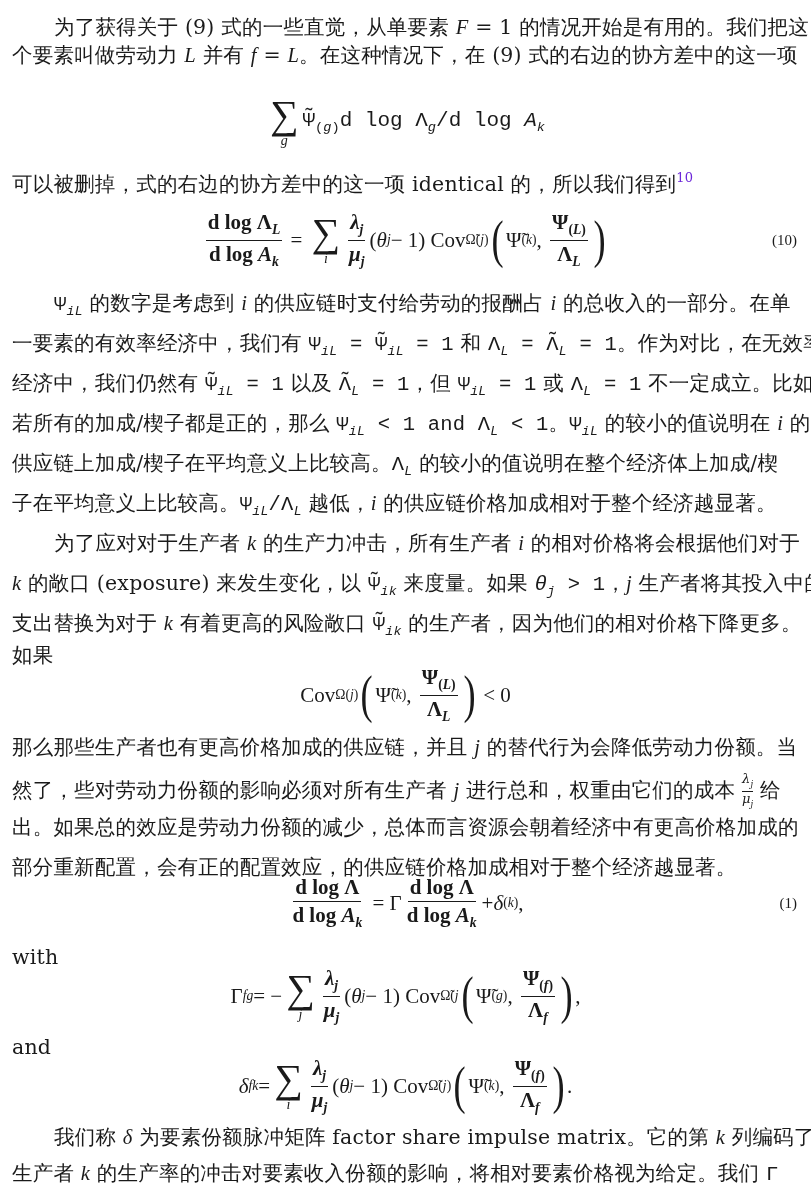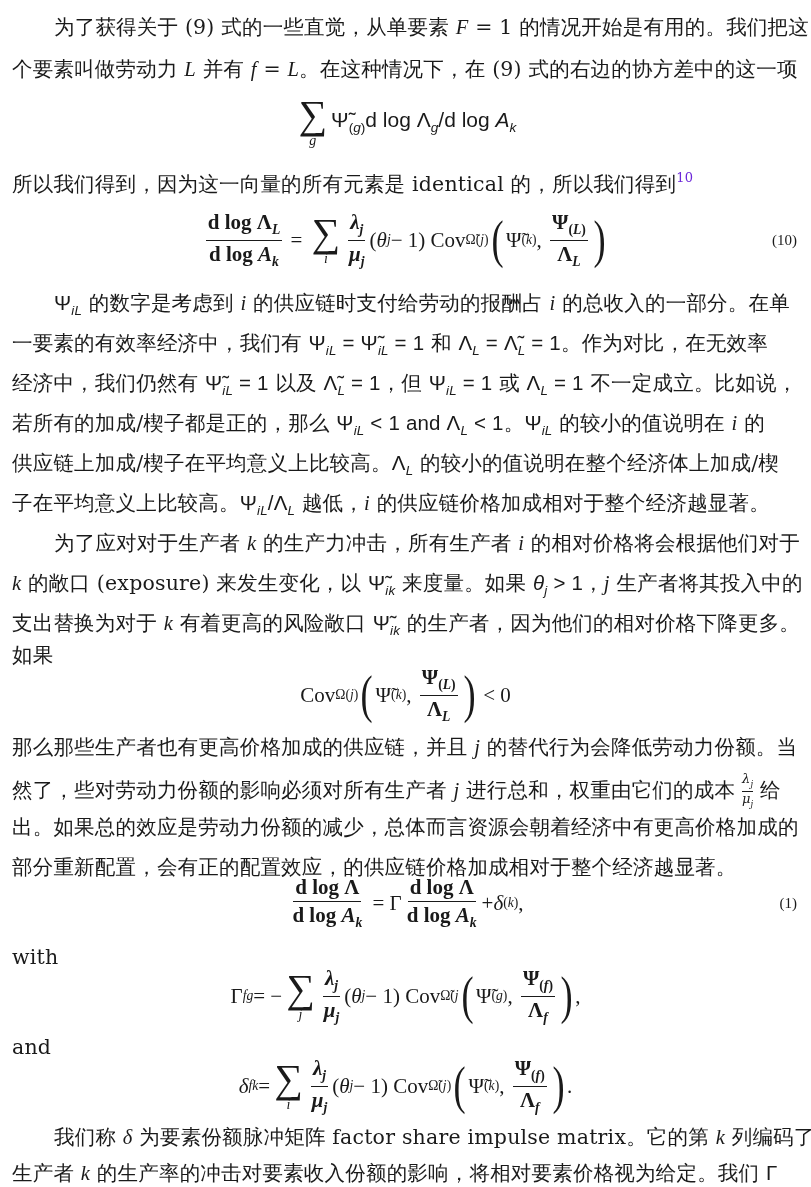--- a/index.html
+++ b/index.html
@@ -8,21 +8,21 @@
     font-family: "DejaVu Serif", "Liberation Serif", serif;
     color: #1a1a1a;
   }
   .line {
     position: absolute; left: 12px; right: 12px;
     font-size: 20.5px; line-height: 30px; white-space: nowrap;
     letter-spacing: 0.2px;
   }
   .indent { left: 54px; }
   .m { font-family: "Liberation Serif", "DejaVu Serif", serif; font-style: italic; }
-  .r { font-family: Liberation Sans, sans-serif; font-style: normal; }
+  .r { font-family: Liberation Mono, monospace; font-style: normal; }
   .eq {
     position: absolute; left: 0; right: 0;
     font-family: "Liberation Serif", "DejaVu Serif", serif;
     font-size: 21px; display: flex; align-items: center; justify-content: center;
   }
   .eqnum {
     position: absolute; right: 14px;
     font-family: "Liberation Serif", serif; font-size: 15px;
   }
   .frac { display: inline-flex; flex-direction: column; align-items: center; vertical-align: middle; margin: 0 3px; font-weight: bold; }
@@ -34,31 +34,31 @@
   .paren { font-size: 52px; line-height: 52px; font-weight: 200; transform: scaleX(0.7); display: inline-block; }
   sub, sup { font-size: 65%; }
   .fn { color: #6d28d9; font-size: 13px; vertical-align: 9px; }
   .small-frac { display: inline-flex; flex-direction: column; align-items: center; vertical-align: middle; font-size: 13px; line-height: 13px; font-style: italic; }
   .small-frac .num { border-bottom: 1px solid #1a1a1a; }
 </style>
 </head>
 <body>
 
 <div class="line indent" style="top:12px">为了获得关于 (9) 式的一些直觉，从单要素 <span class="m">F</span> = 1 的情况开始是有用的。我们把这</div>
-<div class="line" style="top:54px">个要素叫做劳动力 <span class="m">L</span> 并有 <span class="m">f</span> = <span class="m">L</span>。在这种情况下，在 (9) 式的右边的协方差中的这一项</div>
+<div class="line" style="top:40px">个要素叫做劳动力 <span class="m">L</span> 并有 <span class="m">f</span> = <span class="m">L</span>。在这种情况下，在 (9) 式的右边的协方差中的这一项</div>
 
 <div class="eq" style="top:92px; height:60px">
   <span class="sum">
       <span class="sig">∑</span>
       <span class="idx">g</span>
     </span>
   <span class="r">Ψ̃<sub class="r">(<i>g</i>)</sub>d log Λ<sub><i>g</i></sub>/d log <i>A</i><sub><i>k</i></sub></span>
 </div>
 
-<div class="line" style="top:163px"><span>所以我们得到，因为这一向量的所有元素是 identical 的，所以我们得到</span><span class="fn">10</span></div>
+<div class="line" style="top:163px"><span>可以被删掉，式的右边的协方差中的这一项 identical 的，所以我们得到</span><span class="fn">10</span></div>
 
 <div class="eq" style="top:200px; height:80px">
   <span class="frac">
       <span class="num">d log Λ<sub><i>L</i></sub></span>
       <span class="den">d log <i>A</i><sub><i>k</i></sub></span>
     </span>
   &nbsp;=&nbsp;
   <span class="sum">
       <span class="sig">∑</span>
       <span class="idx">i</span>

